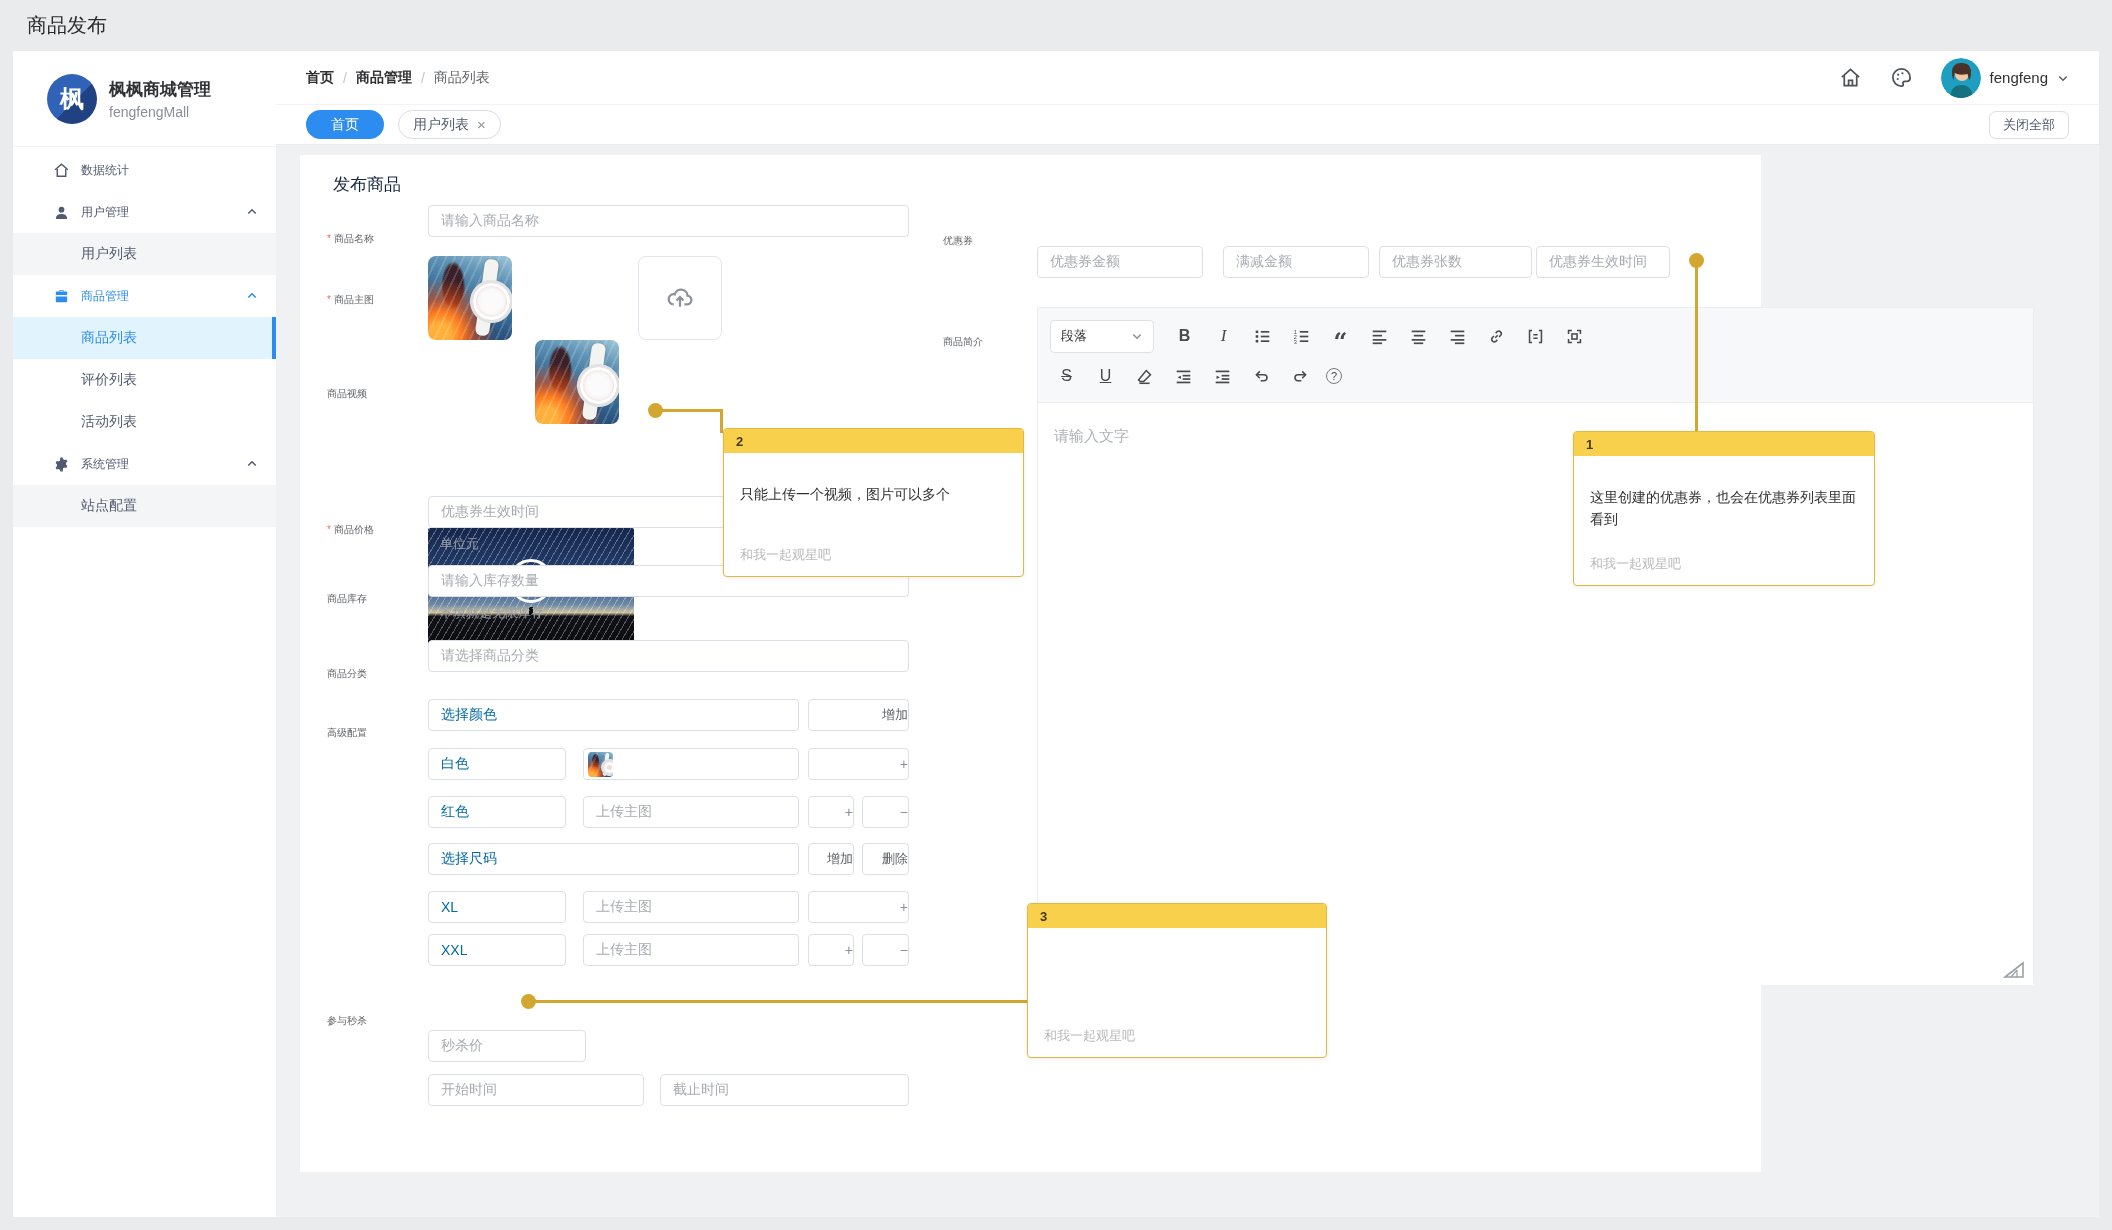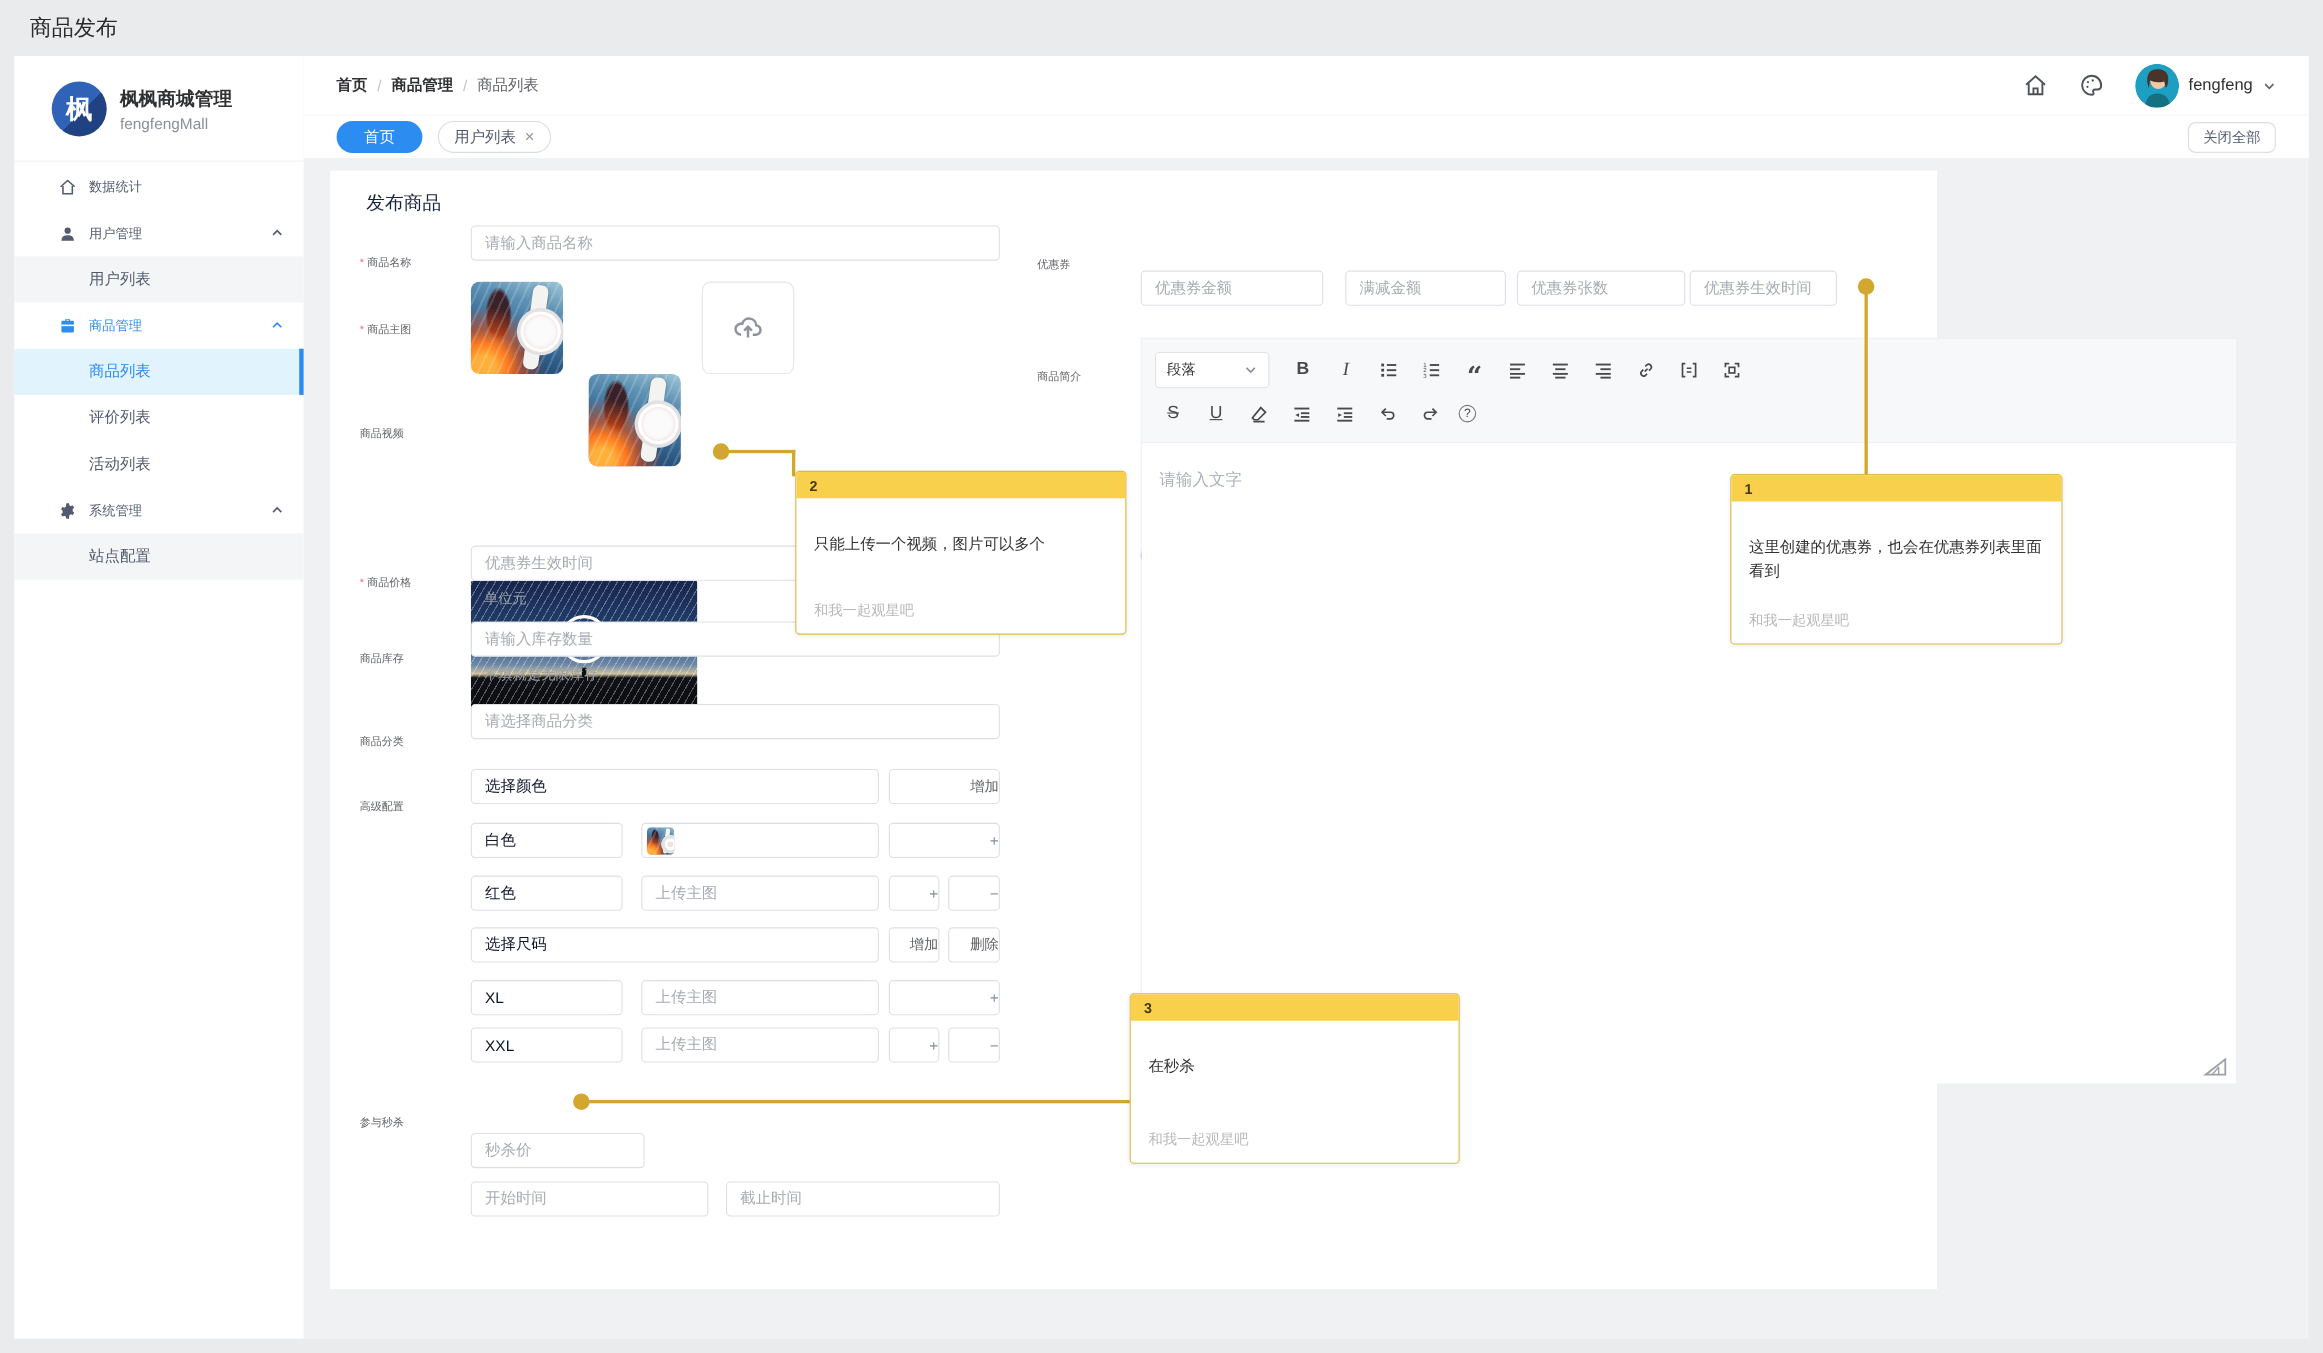--- a/index.html
+++ b/index.html
@@ -40,21 +40,21 @@
   .tab2 .x { color:#909399; font-size:15px; }
   .closeall { margin-left:auto; height:28px; padding:0 13px; border:1px solid #dcdee2; border-radius:7px; background:#fff; font-size:13px; color:#515a6e; display:flex; align-items:center; cursor:pointer; }
   .content { flex:1; padding:10px 28px 0 24px; }
   .card { position:relative; width:1461px; height:1017px; background:#fff; }
   .abs { position:absolute; }
   
   .stitle { font-size:17px; color:#17233d; }
   .flabel { font-size:10px; color:#606266; white-space:nowrap;margin-top:20px; }
   .req { color:#f56c6c; margin-right:3px; }
   .inp { background:#fff; border:1px solid #dcdfe6; border-radius:4px; height:32px; display:flex; align-items:center; padding:0 12px; font-size:14px; }
-  .ph { color:#a8abb2; } .val { color:#0f172a; }
+  .ph { color:#a8abb2; } .val { color:#0369a1; }
   .hint { font-size:13px; color:#9a9ea6; }
   .btn { background:#fff; border:1px solid #dcdfe6; border-radius:4px; height:32px; display:flex; align-items:center; justify-content:flex-end; font-size:13px; color:#606266; cursor:pointer; }
   .btn .sym { color:#8a8f99; font-size:14px; }
   
   .art { border-radius:8px; position:relative; overflow:hidden;
     background:
       repeating-linear-gradient(115deg, rgba(255,255,255,.16) 0 2px, transparent 2px 8px),
       radial-gradient(circle at 15% 92%, #ffb03a 0 9%, #ff7a1e 20%, rgba(255,80,10,.55) 32%, transparent 52%),
       radial-gradient(ellipse 20% 42% at 30% 36%, #3a2028 0 58%, transparent 72%),
       linear-gradient(200deg,#9fc6d8 0%,#5f93b5 25%,#3a6e99 52%,#2a5480 72%,#1d3c61 100%); }
@@ -519,21 +519,20 @@
             <div class="cbody">只能上传一个视频，图片可以多个</div>
             <div class="cfoot">和我一起观星吧</div>
           </div>
           <div class="callout" style="left:1273px;top:276px;width:302px;height:155px;">
             <div class="chead">1</div>
             <div class="cbody">这里创建的优惠券，也会在优惠券列表里面看到</div>
             <div class="cfoot">和我一起观星吧</div>
           </div>
           <div class="callout" style="left:727px;top:748px;width:300px;height:155px;">
             <div class="chead">3</div>
-            <div class="cbody">在秒杀</div>
             <div class="cfoot">和我一起观星吧</div>
           </div>
 
         </div>
       </div>
     </div>
   </div>
 </div>
 
 </body></html>

